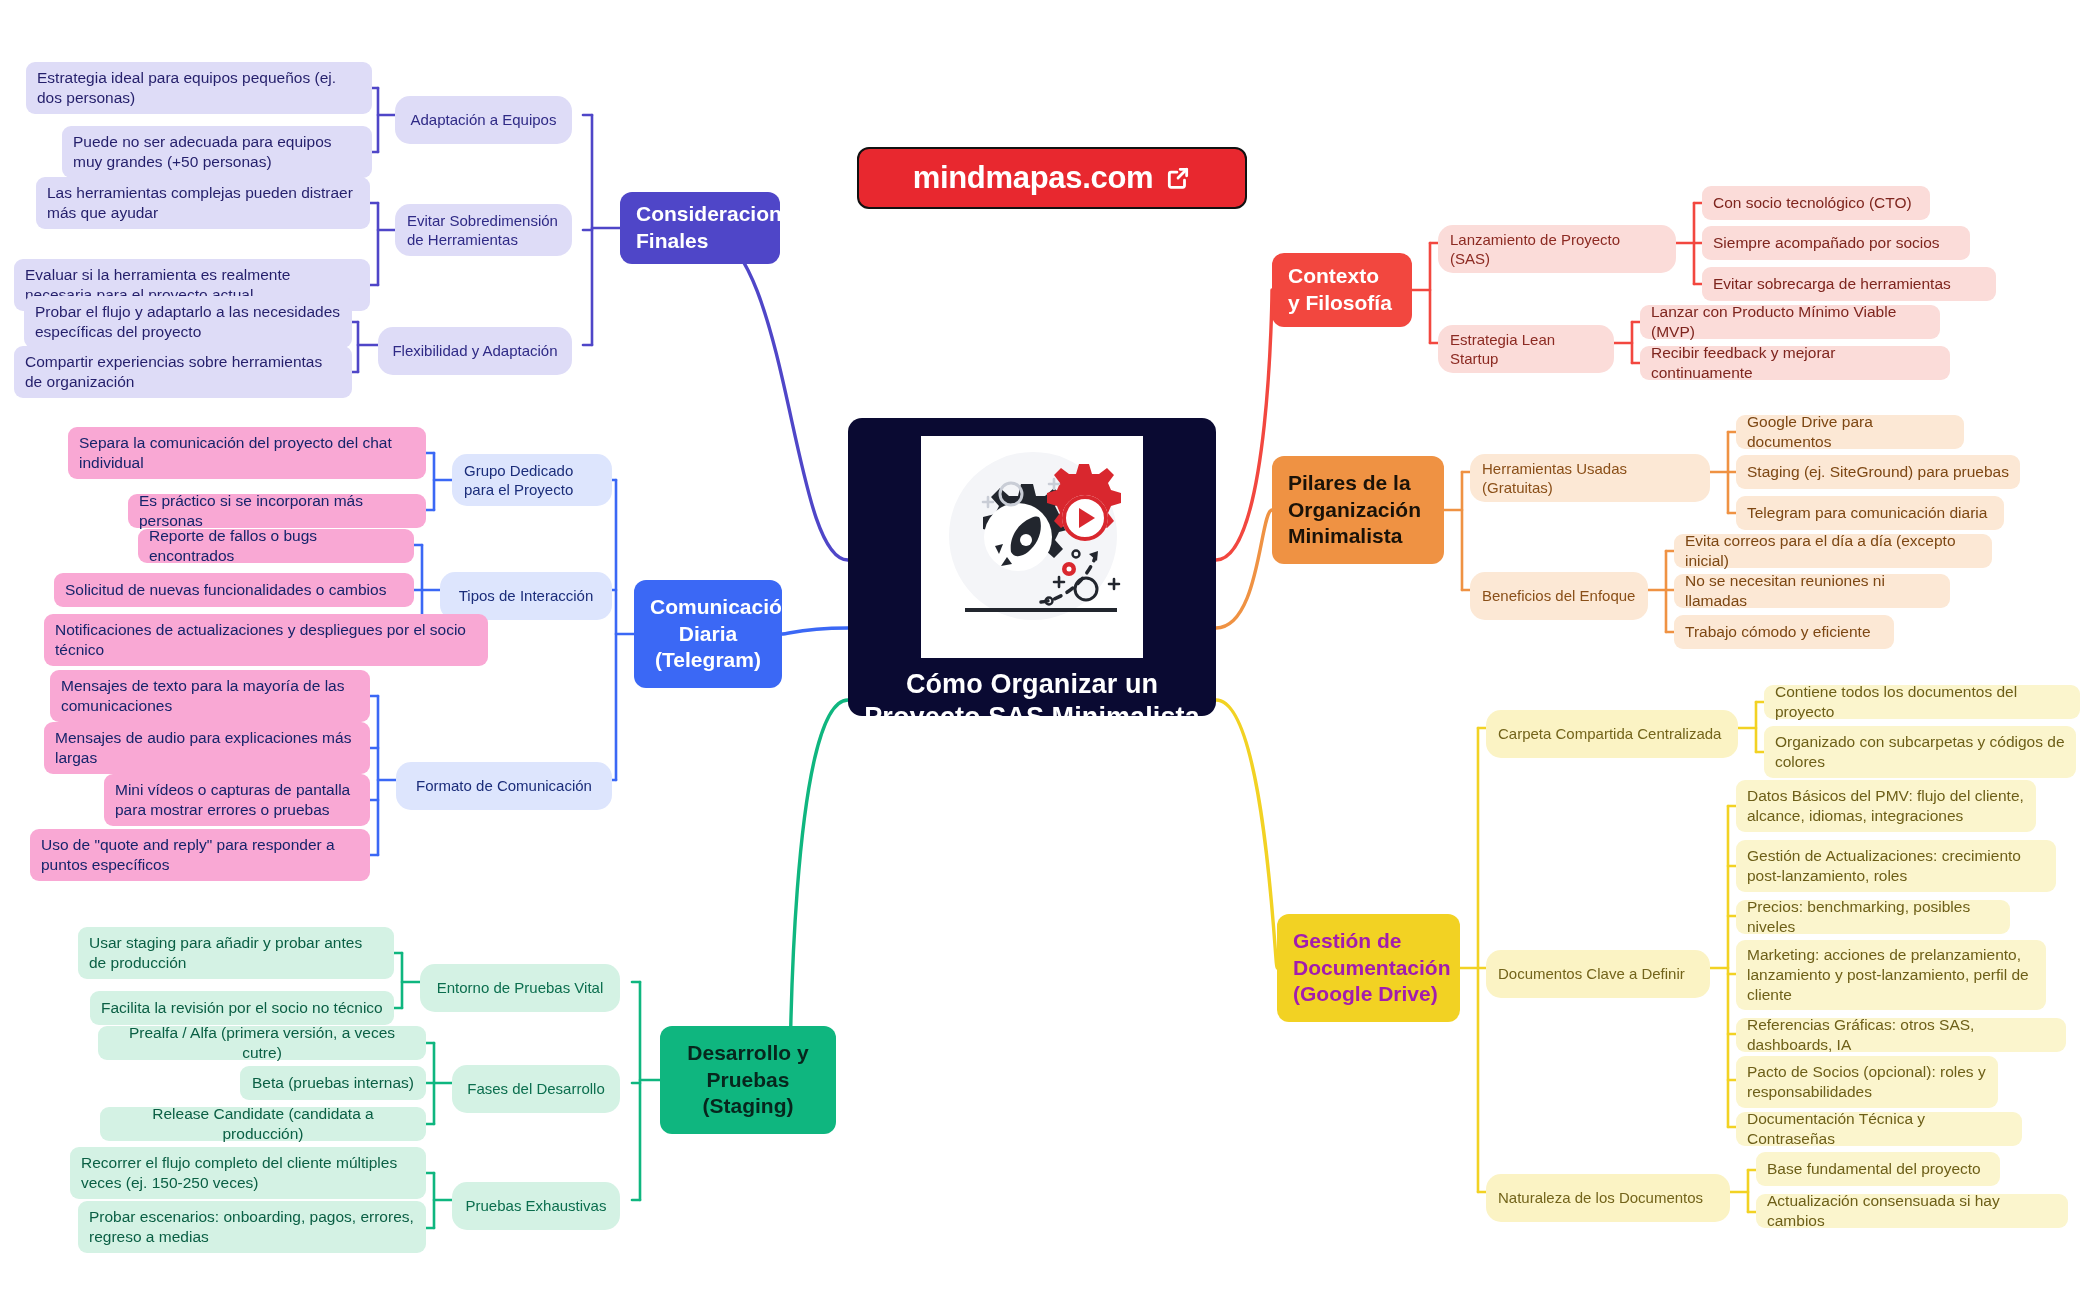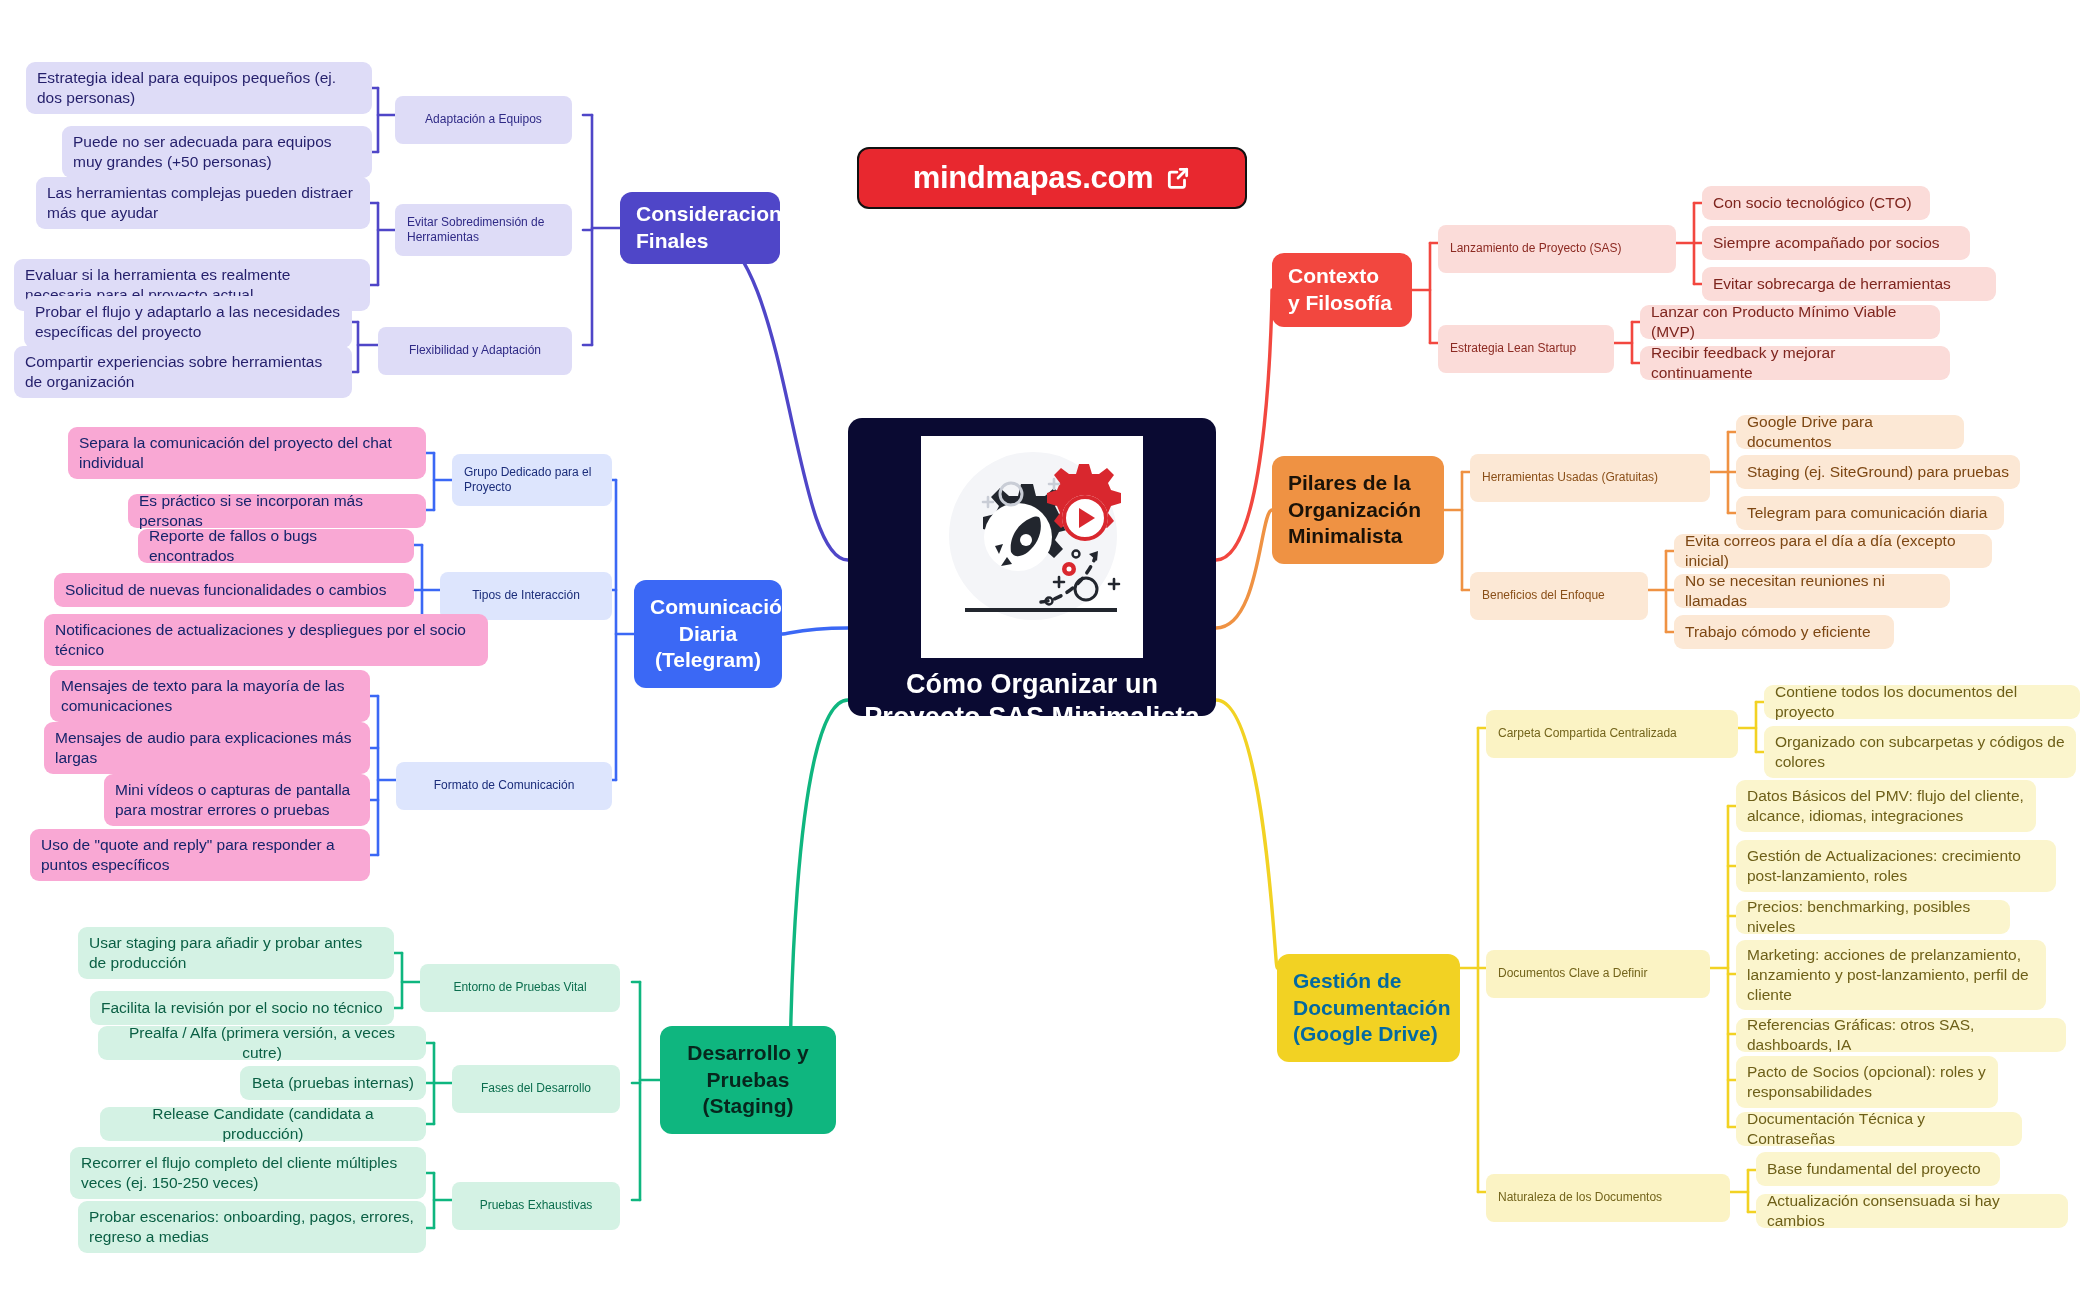--- a/index.html
+++ b/index.html
@@ -80,22 +80,22 @@
   
   .l1 {
     border-radius: 12px;
     font-size: 21px;
     font-weight: bold;
     padding: 12px 16px;
     justify-content: flex-start;
   }
   
   .l2 {
-    border-radius: 8px;
-    font-size: 12px;
+    border-radius: 15px;
+    font-size: 15px;
     font-weight: normal;
     padding: 24px 12px;
   }
   
   .l3 {
     border-radius: 9px;
     font-size: 15.5px;
     font-weight: normal;
     padding: 8px 11px;
   }
@@ -113,21 +113,21 @@
   .p-green-3     { background:#d4f2e4; color:#0a5f44; }
 
   .p-red-head    { background:#f2473f; color:#ffffff; }
   .p-red-2       { background:#fbdcd9; color:#8c2a22; }
   .p-red-3       { background:#fbdcd9; color:#7e251e; }
 
   .p-orange-head { background:#ef9243; color:#1a1208; }
   .p-orange-2    { background:#fce8d5; color:#8a4f18; }
   .p-orange-3    { background:#fce8d5; color:#7d4713; }
 
-  .p-yellow-head { background:#f2d223; color:#0369a1;margin-top:40px; }
+  .p-yellow-head { background:#f2d223; color:#a21caf; }
   .p-yellow-2    { background:#fbf3c4; color:#73641b; }
   .p-yellow-3    { background:#fbf5cd; color:#6d5f18; }
   .align-left    { justify-content: flex-start; text-align: left; }
   .center        { justify-content: center; text-align: center; }
 </style>
 </head>
 <body>
 
 <div id="canvas">
 

